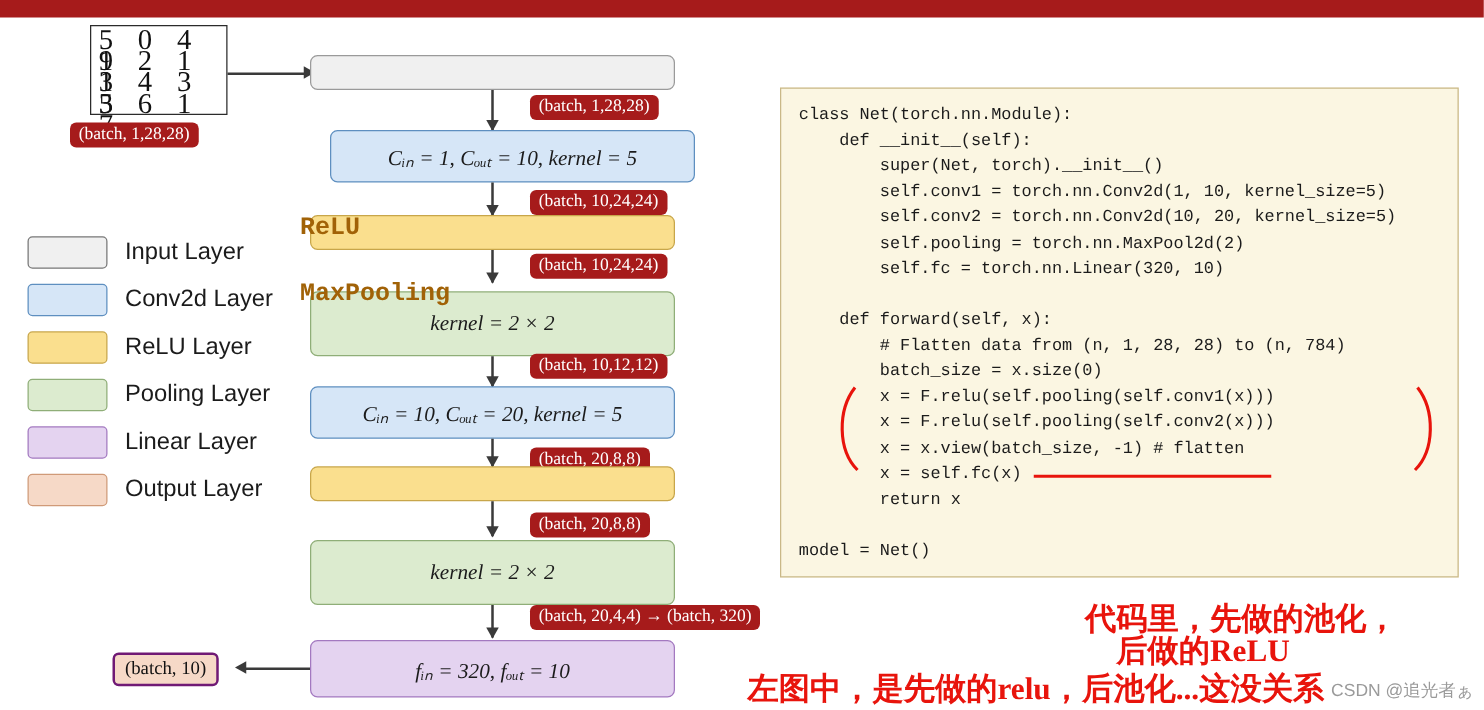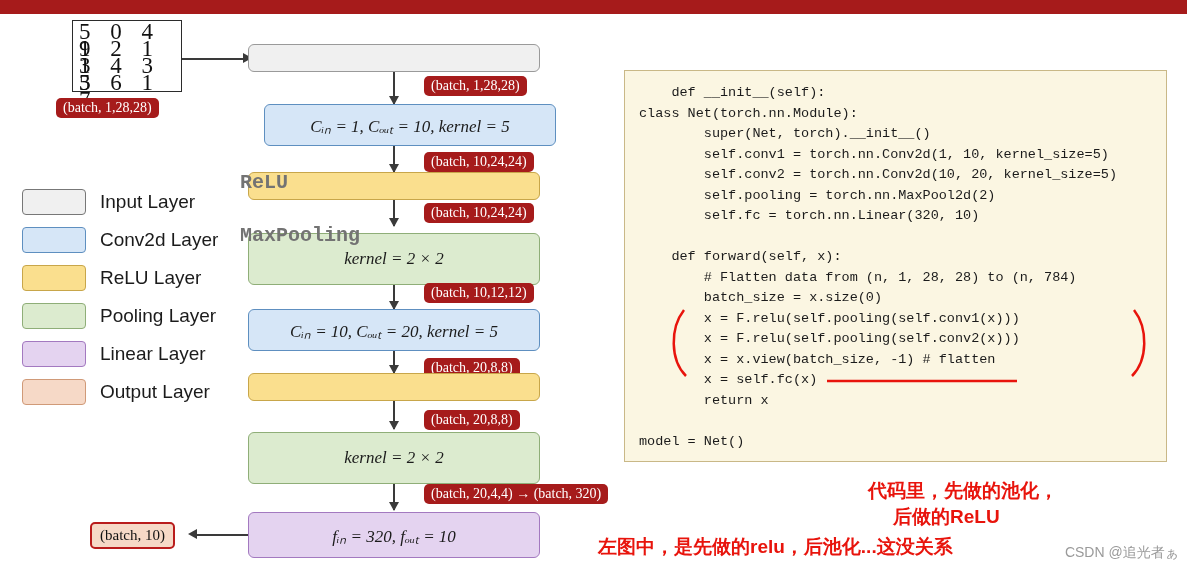--- a/index.html
+++ b/index.html
@@ -16,37 +16,37 @@
   .legend-label{font-size:19px;color:#1b1b1b;}
   
   .node{position:absolute;border-radius:6px;display:flex;align-items:center;justify-content:center;
         box-sizing:border-box;}
   .node .inner{font-family:"Liberation Serif", serif;font-style:italic;font-size:17px;color:#1b1b1b;}
   .arrow{position:absolute;width:2px;background:#3a3a3a;}
   .arrow:after{content:"";position:absolute;left:-4px;bottom:-1px;width:0;height:0;
         border-left:5px solid transparent;border-right:5px solid transparent;border-top:9px solid #3a3a3a;}
   .tag{position:absolute;background:#a61b1b;color:#ffffff;border-radius:5px;padding:2px 7px;
        font-family:"Liberation Serif", serif;font-size:14px;white-space:nowrap;}
-  .redlabel{position:absolute;color:#737373;font-family:"Liberation Mono", monospace;
+  .redlabel{position:absolute;color:#a16207;font-family:"Liberation Mono", monospace;
             font-size:20px;font-weight:bold;white-space:nowrap;}
   
   .digits{position:absolute;left:72px;top:20px;width:110px;height:72px;background:#ffffff;
           border:1.5px solid #2b2b2b;font-family:"Liberation Serif", serif;font-size:23px;
           line-height:17px;padding:2px 0 0 6px;box-sizing:border-box;letter-spacing:7px;color:#111;}
   .digits div{height:17px;}
   
   .codepanel{position:absolute;left:624px;top:70px;width:543px;height:392px;background:#fbf6e2;
              border:1.5px solid #c9b887;box-sizing:border-box;padding:12px 14px;}
   .code{font-family:"Liberation Mono", monospace;font-size:13.5px;line-height:20.5px;color:#1b1b1b;
         white-space:pre;}
   
-  .cn{position:absolute;color:#e8140c;font-family:Liberation Sans, sans-serif;font-size:19px;
+  .cn{position:absolute;color:#e8140c;font-family:Liberation Serif, serif;font-size:25px;
       font-weight:bold;white-space:nowrap;}
   .watermark{position:absolute;right:8px;bottom:6px;color:#9a9a9a;font-size:14px;}
-  .outbox{position:absolute;border:2px solid #b91c1c;border-radius:5px;background:#f6d9c7;
+  .outbox{position:absolute;border:2px solid #701a75;border-radius:5px;background:#f6d9c7;
           padding:3px 8px;font-family:"Liberation Serif", serif;font-size:15px;color:#111;}
 </style>
 </head>
 <body>
 
 <div id="topbar"></div>
 
 <div class="digits">
   <div>5 0 4 1</div>
   <div>9 2 1 3</div>
@@ -131,22 +131,22 @@
 
 <div class="node" style="left:248px;top:512px;width:292px;height:46px;background:#e4d3f0;border:1.5px solid #a379c0;">
   <span class="inner">fᵢₙ = 320, fₒᵤₜ = 10</span>
 </div>
 
 <div style="position:absolute;left:196px;top:534px;width:52px;height:2px;background:#3a3a3a;"></div>
 <div style="position:absolute;left:188px;top:529px;width:0;height:0;border-top:5px solid transparent;border-bottom:5px solid transparent;border-right:9px solid #3a3a3a;"></div>
 <div class="outbox" style="left:90px;top:522px;">(batch, 10)</div>
 
 <div class="codepanel">
+  <div class="code">class Net(torch.nn.Module):</div>
   <div class="code">    def __init__(self):</div>
-  <div class="code">class Net(torch.nn.Module):</div>
   <div class="code">        super(Net, torch).__init__()</div>
   <div class="code">        self.conv1 = torch.nn.Conv2d(1, 10, kernel_size=5)</div>
   <div class="code">        self.conv2 = torch.nn.Conv2d(10, 20, kernel_size=5)</div>
   <div class="code">        self.pooling = torch.nn.MaxPool2d(2)</div>
   <div class="code">        self.fc = torch.nn.Linear(320, 10)</div>
   <div class="code">&nbsp;</div>
   <div class="code">    def forward(self, x):</div>
   <div class="code">        # Flatten data from (n, 1, 28, 28) to (n, 784)</div>
   <div class="code">        batch_size = x.size(0)</div>
   <div class="code">        x = F.relu(self.pooling(self.conv1(x)))</div>

